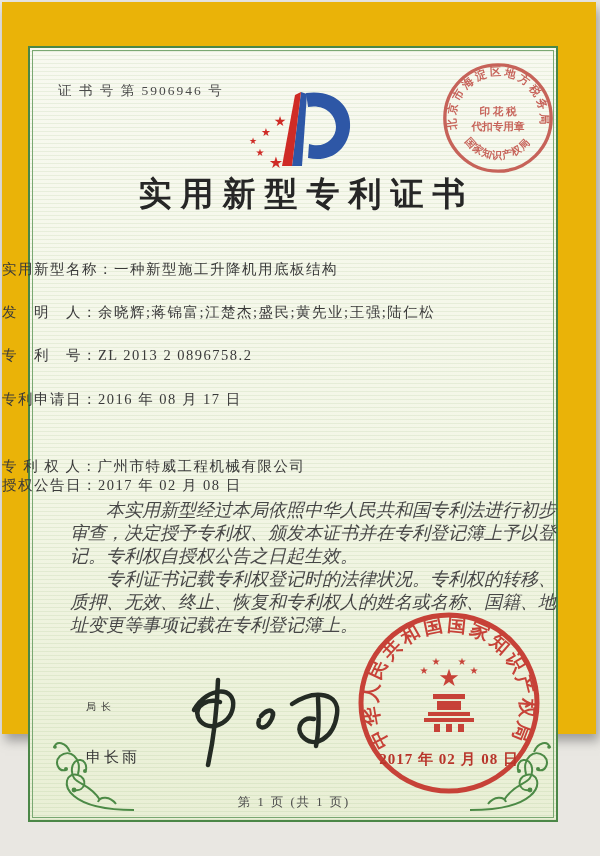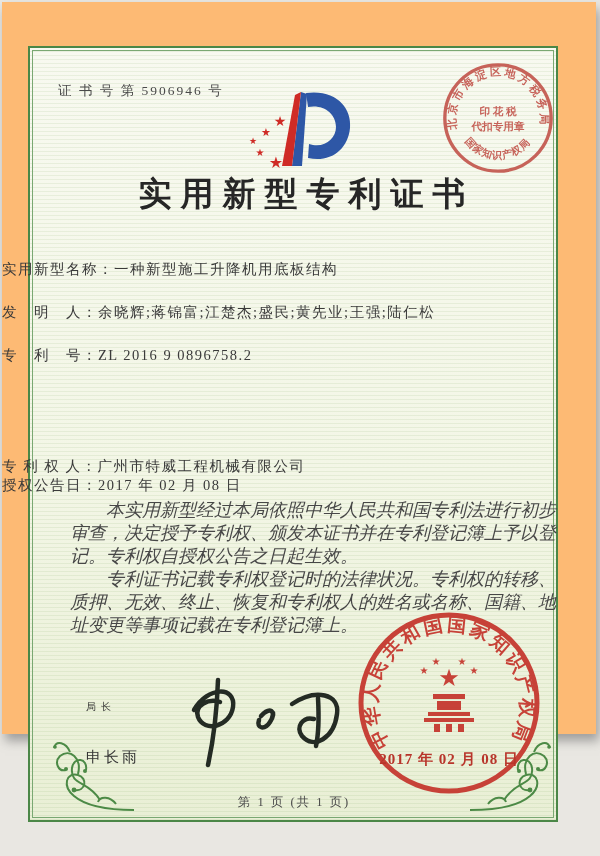--- a/index.html
+++ b/index.html
@@ -4,21 +4,21 @@
 <style>
   * { margin:0; padding:0; box-sizing:border-box; }
   html,body { width:600px; height:856px; }
   body {
     font-family:"Liberation Serif","DejaVu Serif",serif;
     background:#e9e7e2;
     position:relative; overflow:hidden;
   }
   .paper {
     position:absolute; left:2px; top:2px; width:594px; height:732px;
-    background:#fdba74;
+    background:#eab308;
     box-shadow:3px 7px 10px rgba(110,110,110,.6);
   }
   .frame {
     position:absolute; left:26px; top:44px; width:530px; height:776px;
     border:2px solid #4b8747;
     background:
       repeating-linear-gradient(0deg, rgba(120,165,90,.12) 0 1px, transparent 1px 4px),
       linear-gradient(180deg,#f8f9f0 0%, #f3f6e6 55%, #e9efd5 100%);
   }
   .frame-inner {
@@ -106,21 +106,24 @@
 
   <div class="abs title">实用新型专利证书</div>
 
   <div class="abs field-row" style="top:258px">
     <span class="field-label">实用新型名称：</span><span class="field-value">一种新型施工升降机用底板结构</span>
   </div>
   <div class="abs field-row" style="top:301px">
     <span class="field-label">发　明　人：</span><span class="field-value">余晓辉;蒋锦富;江楚杰;盛民;黄先业;王强;陆仁松</span>
   </div>
   <div class="abs field-row" style="top:344px">
-    <span class="field-label">专　利　号：</span><span class="field-value">ZL 2016 9 0896758.2</span>
+    <span class="field-label">专　利　号：</span><span class="field-value">ZL 2013 2 0896758.2</span>
+  </div>
+  <div class="abs field-row" style="top:388px">
+    <span class="field-label">专利申请日：</span><span class="field-value">2016 年 08 月 17 日</span>
   </div>
   <div class="abs field-row" style="top:455px">
     <span class="field-label">专 利 权 人：</span><span class="field-value">广州市特威工程机械有限公司</span>
   </div>
   <div class="abs field-row" style="top:474px">
     <span class="field-label">授权公告日：</span><span class="field-value">2017 年 02 月 08 日</span>
   </div>
 
   <div class="abs body-text">
     <p>本实用新型经过本局依照中华人民共和国专利法进行初步审查，决定授予专利权、颁发本证书并在专利登记簿上予以登记。专利权自授权公告之日起生效。</p>

